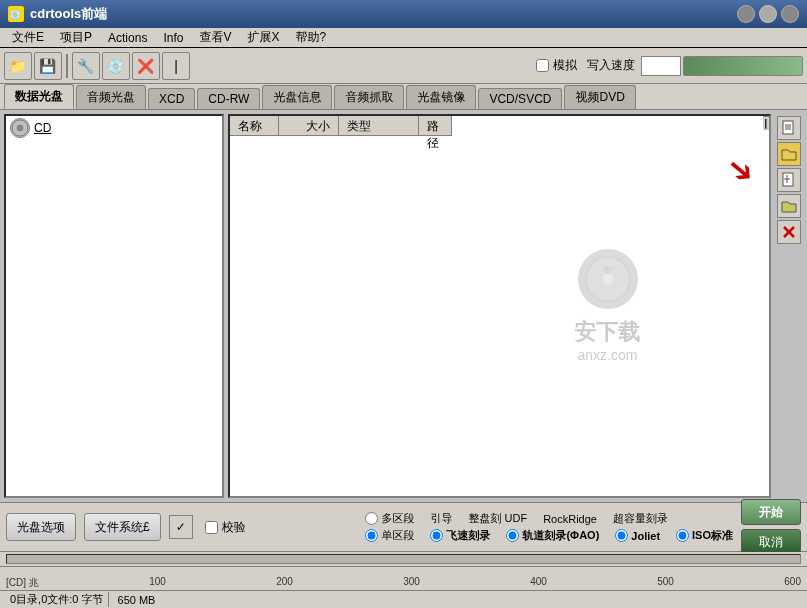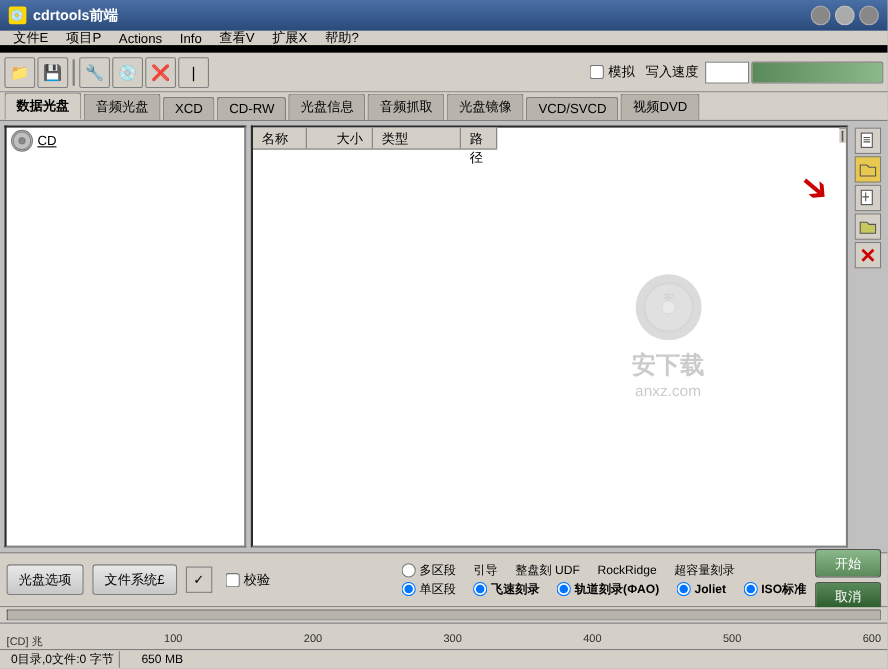--- a/index.html
+++ b/index.html
@@ -53,21 +53,21 @@
     .title-btn.maximize { background: #aaa; }
     .title-btn.close { background: #888; }
 
     
     .menu-bar {
       background: #d4d0c8;
       height: 20px;
       display: flex;
       align-items: center;
       padding: 0 4px;
-      border-bottom: 7px solid #000000;
+      border-bottom: 1px solid #000000;
     }
     .menu-item {
       padding: 2px 8px;
       cursor: pointer;
       font-size: 12px;
       color: #000;
     }
 
     
     .toolbar {
@@ -315,20 +315,21 @@
       cursor: pointer;
       font-size: 12px;
       font-family: 'SimSun', '宋体', sans-serif;
       display: flex;
       align-items: center;
       justify-content: center;
     }
     .action-btn.start {
       background: linear-gradient(to bottom, #8ab88a 0%, #5a8a5a 100%);
       color: #fff;
+      font-weight: bold;
     }
     .action-btn.cancel {
       background: linear-gradient(to bottom, #5a8a5a 0%, #2a5a2a 100%);
       color: #fff;
     }
 
     
     .lower-section {
       display: flex;
       background: #d4d0c8;
@@ -393,21 +394,21 @@
 
     
     .status-bar {
       height: 18px;
       background: #d4d0c8;
       border-top: 1px solid #808080;
       display: flex;
       align-items: center;
       padding: 0 6px;
       font-size: 11px;
-      gap: 16px;
+      gap: 5px;
     }
     .status-segment {
       padding: 0 4px;
       border-right: 1px solid #808080;
     }
     .status-segment:last-child { border-right: none; }
 
     .content-area {
       display: flex;
       flex-direction: column;

